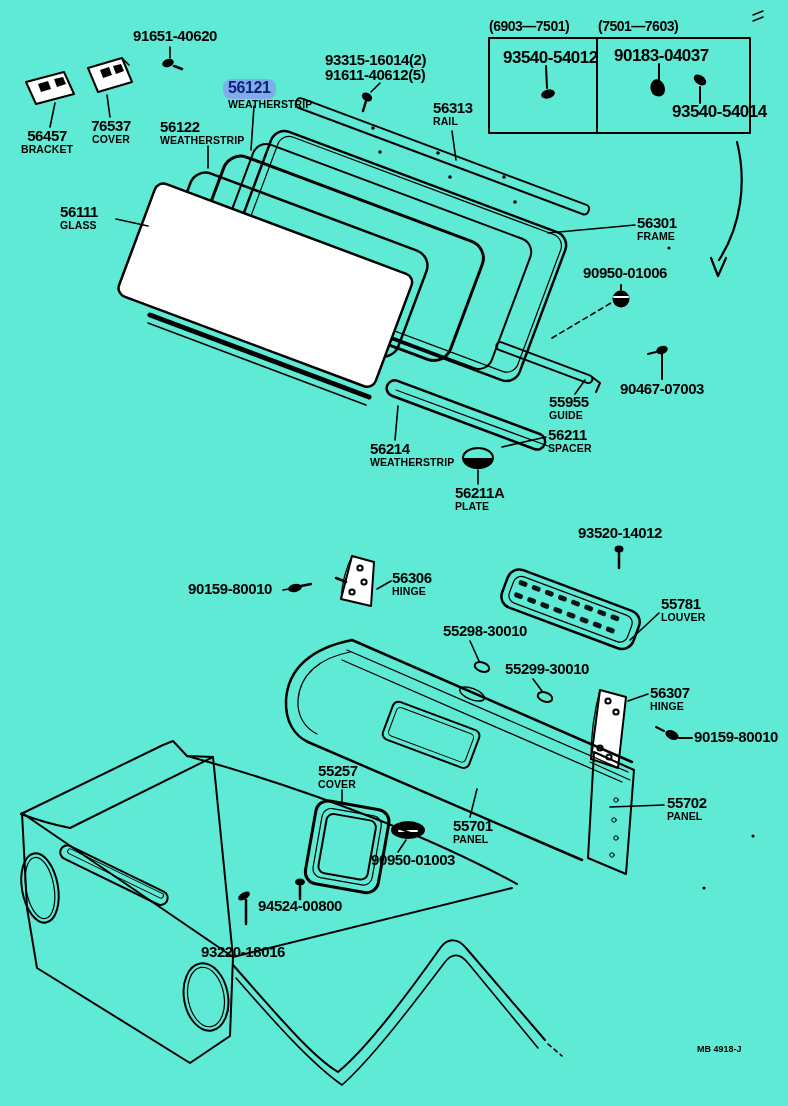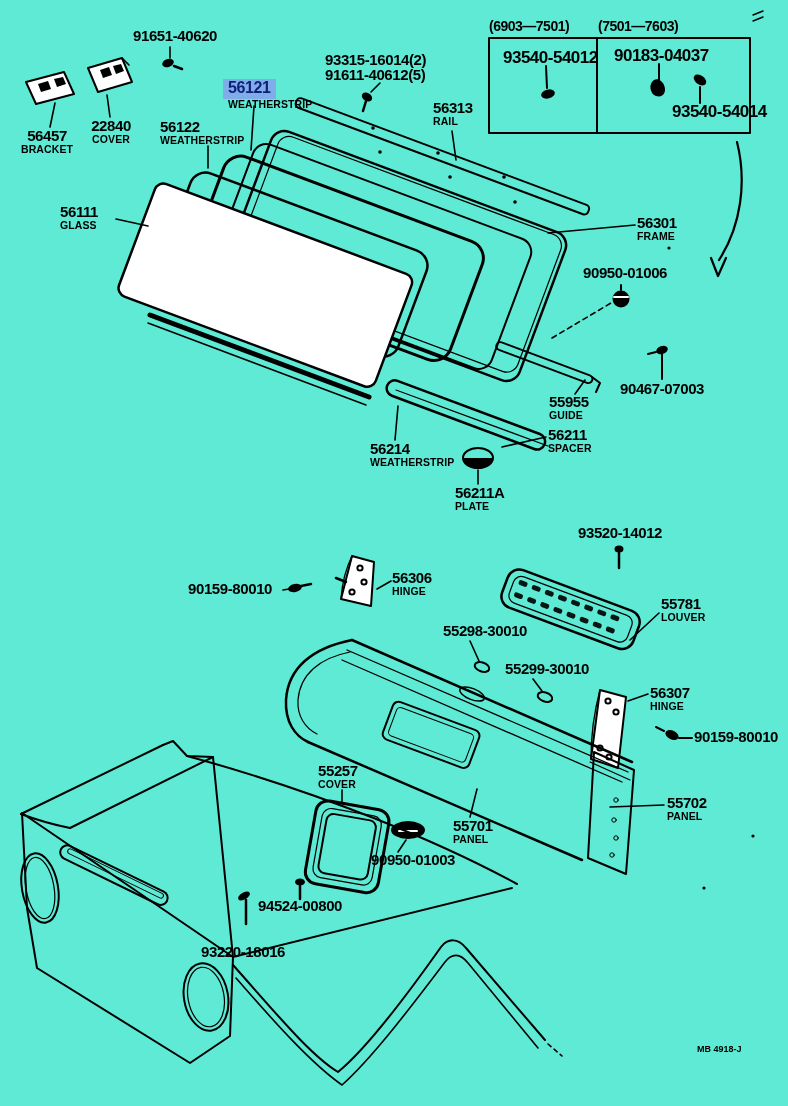--- a/index.html
+++ b/index.html
@@ -4,21 +4,21 @@
 <style>
   html,body{margin:0;padding:0;background:#fff;}
   #page{position:relative;width:788px;height:1106px;background:#5eead4;overflow:hidden;
         font-family:"Liberation Sans",sans-serif;}
   svg{position:absolute;left:0;top:0;}
   .lbl{position:absolute;font-weight:bold;color:#000;white-space:nowrap;line-height:1.05;}
   .num{display:block;font-size:15px;letter-spacing:-0.4px;}
   .nm{display:block;font-size:10.5px;letter-spacing:0.1px;}
   .ctr{text-align:center;}
   .hl-num{display:inline-block;font-size:16px;letter-spacing:-0.4px;
-          background:#7fadea;color:#0f1f78;padding:1px 5px 2px 5px;margin-left:-5px;}
+          background:#7fadea;color:#0f1f78;padding:1px 5px 2px 5px;margin-left:-5px;border-radius:8px;}
   .hdr{font-size:14px;letter-spacing:-0.5px;text-align:right;}
   .cell{font-size:17px;letter-spacing:-0.5px;}
   .tiny{font-size:9px;letter-spacing:0;}
 </style>
 </head>
 <body>
 
 <div id="page">
 
 <svg width="788" height="1106" viewBox="0 0 788 1106">
@@ -233,21 +233,21 @@
 <div class="lbl" style="left:133px;top:28px">
       <span class="num">91651-40620</span>
     </div>
 
 <div class="lbl ctr" style="left:10px;top:128px;width:74px">
   <span class="num">56457</span>
   <span class="nm">BRACKET</span>
 </div>
 
 <div class="lbl ctr" style="left:84px;top:118px;width:54px">
-  <span class="num">22840</span>
+  <span class="num">76537</span>
   <span class="nm">COVER</span>
 </div>
 
 <div class="lbl" style="left:160px;top:119px">
   <span class="num">56122</span>
   <span class="nm">WEATHERSTRIP</span>
 </div>
 
 <div class="lbl" style="left:228px;top:79px">
   <span class="hl-num">56121</span>

